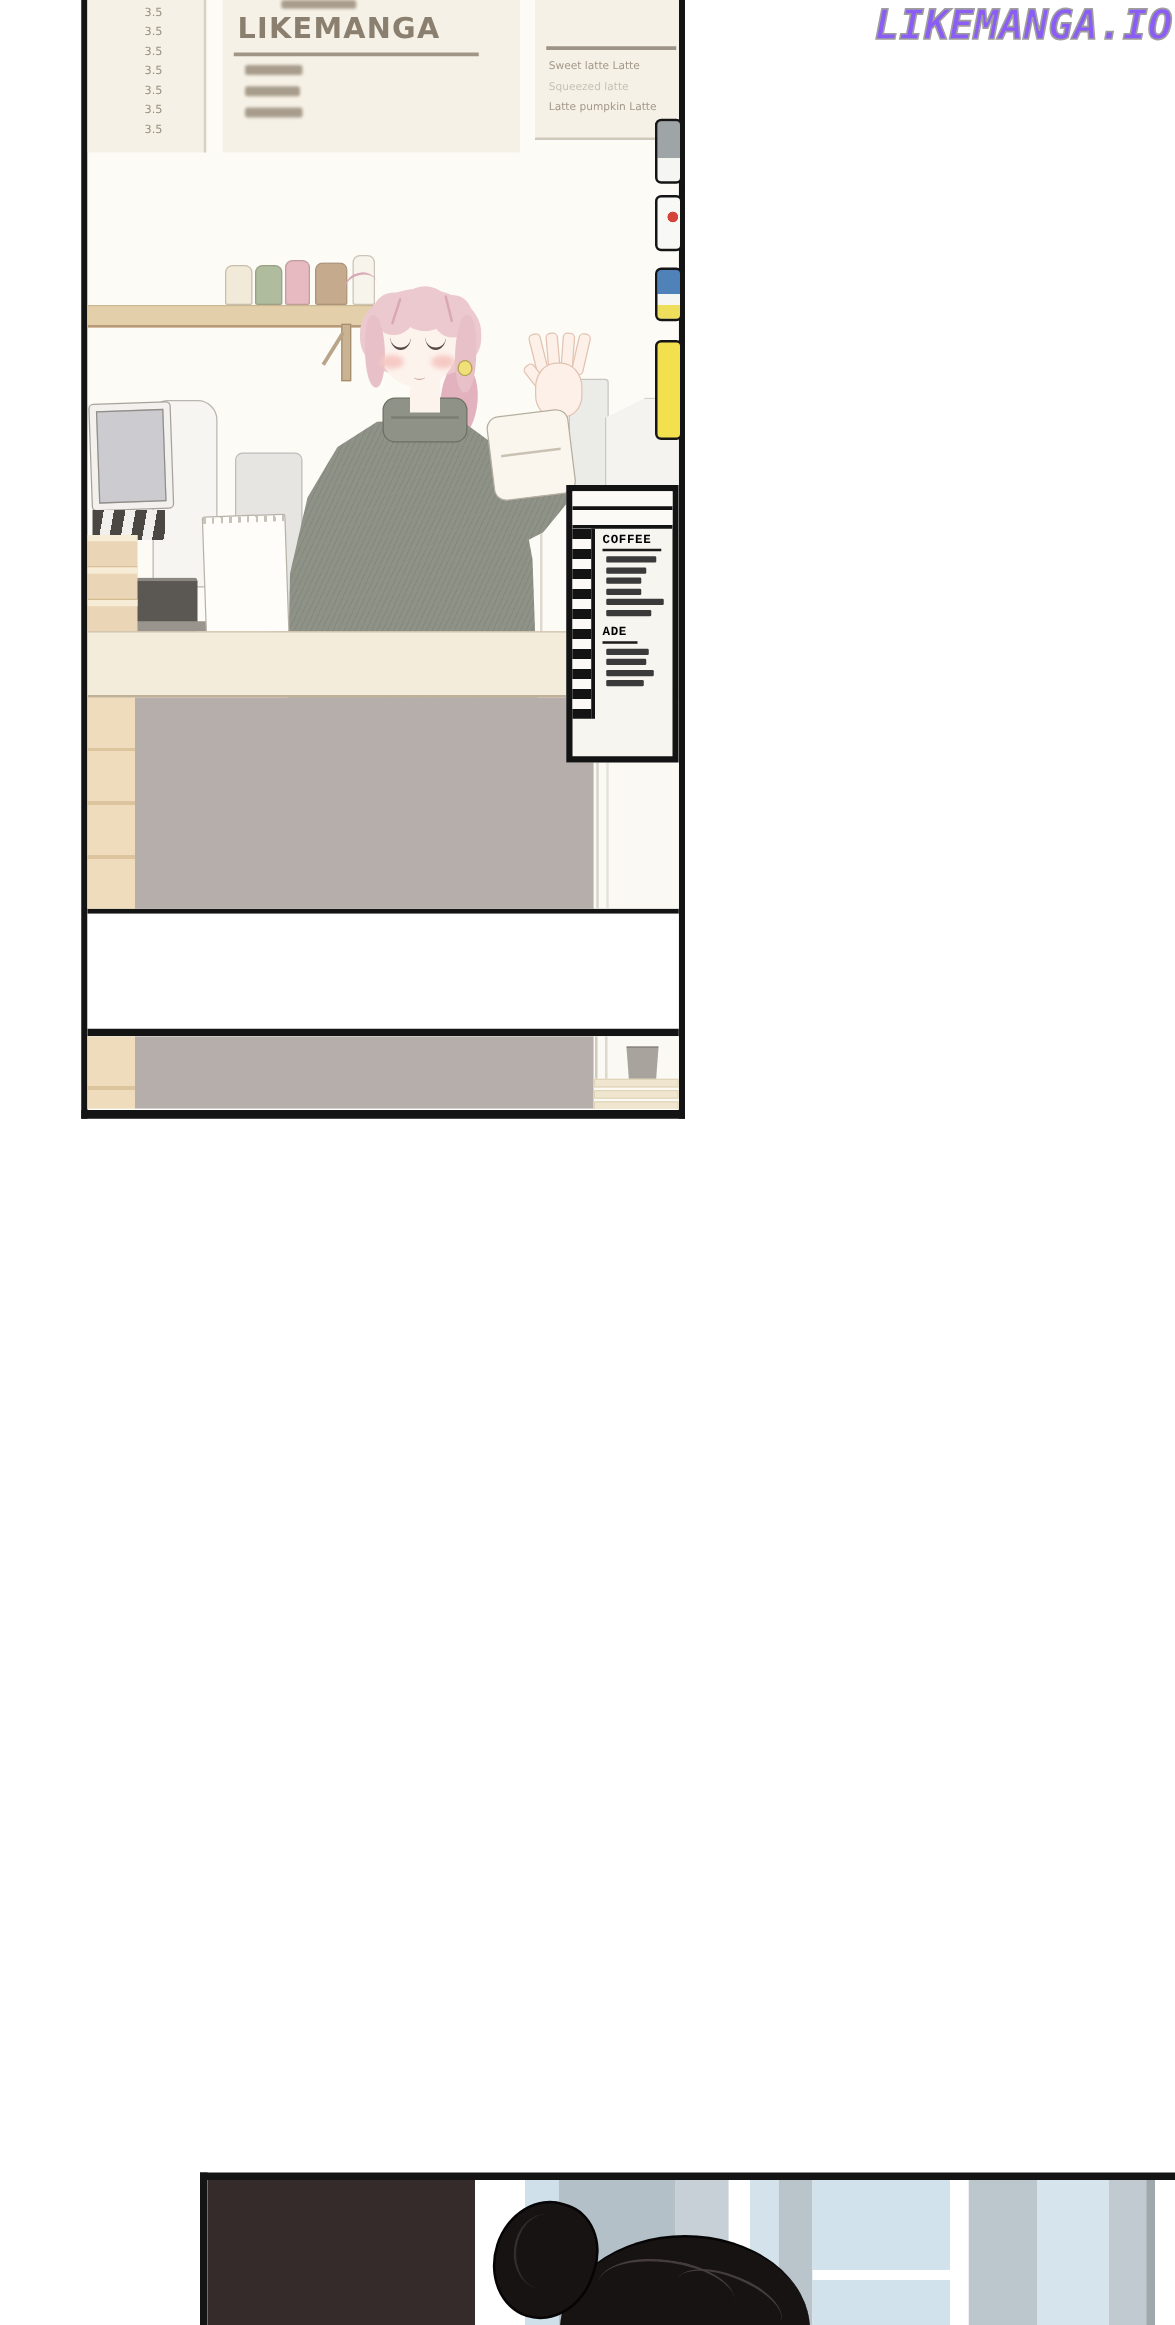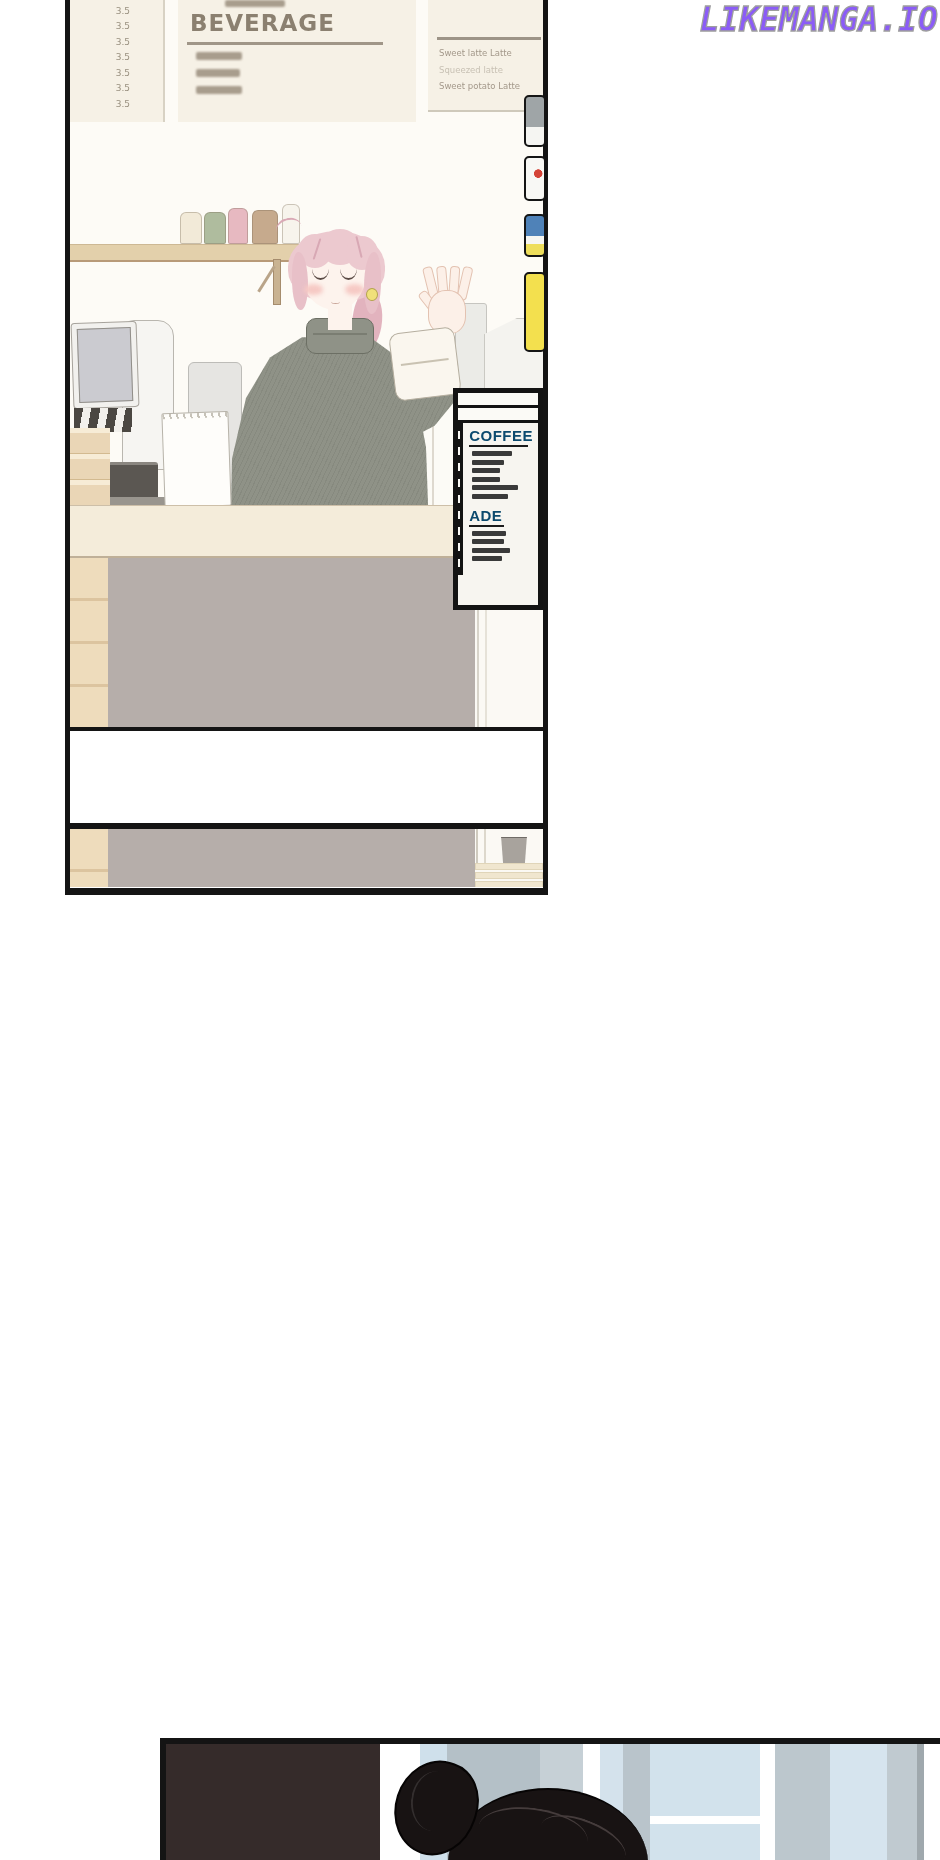--- a/index.html
+++ b/index.html
@@ -127,22 +127,22 @@
   .floor-right::before{content:"";position:absolute;left:2px;top:52px;bottom:0;width:1.5px;background:#d8d4ca;}
   .floor-right::after{content:"";position:absolute;left:10px;top:52px;bottom:0;width:1.5px;background:#e6e2d8;}
   
   .stand{position:absolute;left:383px;top:388px;width:90px;height:222px;box-sizing:border-box;
     border:5px solid #131313;background:#f7f5f0;}
   .slat{height:12px;background:#fbfaf6;border-bottom:3px solid #131313;}
   .stand-body{display:flex;height:152px;}
   .ladder{width:15px;border-right:3px solid #131313;
     background:repeating-linear-gradient(180deg,#131313 0 8px,#fbfaf6 8px 16px);}
   .card{flex:1;padding:4px 5px 0 6px;}
-  .card-title{font-size:15px;font-weight:900;color:#0c4a6e;letter-spacing:.5px;filter:blur(.3px);
-    font-family:Liberation Sans, sans-serif;}
+  .card-title{font-size:10px;font-weight:900;color:#000000;letter-spacing:.5px;filter:blur(.3px);
+    font-family:Liberation Mono, monospace;}
   .card-ul{height:2px;background:#1b1b1b;margin:1px 0 4px 0;}
   .card-ul.coffee{width:92%;}
   .card-ul.ade{width:55%;}
   .card-items .rpt-bar{height:5px;margin:0 0 3.5px 3px;background:#3a3a3a;filter:blur(.5px);border-radius:1px;}
   .mt8{margin-top:8px;}
   
   .tags{position:absolute;left:524px;top:0;width:24px;height:380px;z-index:30;}
   .rpt-tag{position:absolute;left:0;width:22px;border:2.5px solid #151515;border-radius:5px;
     box-sizing:border-box;}
   
@@ -190,34 +190,34 @@
             <div class="rpt-text">3.5</div>
             <div class="rpt-text">3.5</div>
             <div class="rpt-text">3.5</div>
             <div class="rpt-text">3.5</div>
             <div class="rpt-text">3.5</div>
             <div class="rpt-text">3.5</div>
           </div>
       </div>
       <div class="board board-mid">
         <div class="cutrow"></div>
-        <div class="bev-title">BEVERAGE</div>
+        <div class="bev-title">LIKEMANGA</div>
         <div class="bev-ul"></div>
         <div class="bev-items">
             <div class="rpt-bar" style="width: 46px;"></div>
             <div class="rpt-bar" style="width: 44px;"></div>
             <div class="rpt-bar" style="width: 46px;"></div>
           </div>
       </div>
       <div class="board board-right">
         <div class="latte-ul"></div>
         <div class="latte-items">
             <div class="rpt-text">Sweet latte Latte</div>
             <div class="rpt-text">Squeezed latte</div>
-            <div class="rpt-text">Sweet potato Latte</div>
+            <div class="rpt-text">Latte pumpkin Latte</div>
           </div>
       </div>
 
       <div class="shelf"></div>
       <div class="cups">
           <div class="rpt-cup" style="left: 2px; width: 22px; height: 32px; background: rgb(242, 234, 216);"></div>
           <div class="rpt-cup" style="left: 26px; width: 22px; height: 32px; background: rgb(175, 188, 158);"></div>
           <div class="rpt-cup" style="left: 50px; width: 20px; height: 36px; background: rgb(231, 185, 193);"></div>
           <div class="rpt-cup" style="left: 74px; width: 26px; height: 34px; background: rgb(198, 170, 141);"></div>
           <div class="rpt-cup" style="left: 104px; width: 18px; height: 40px; background: rgb(247, 244, 236);"></div>

